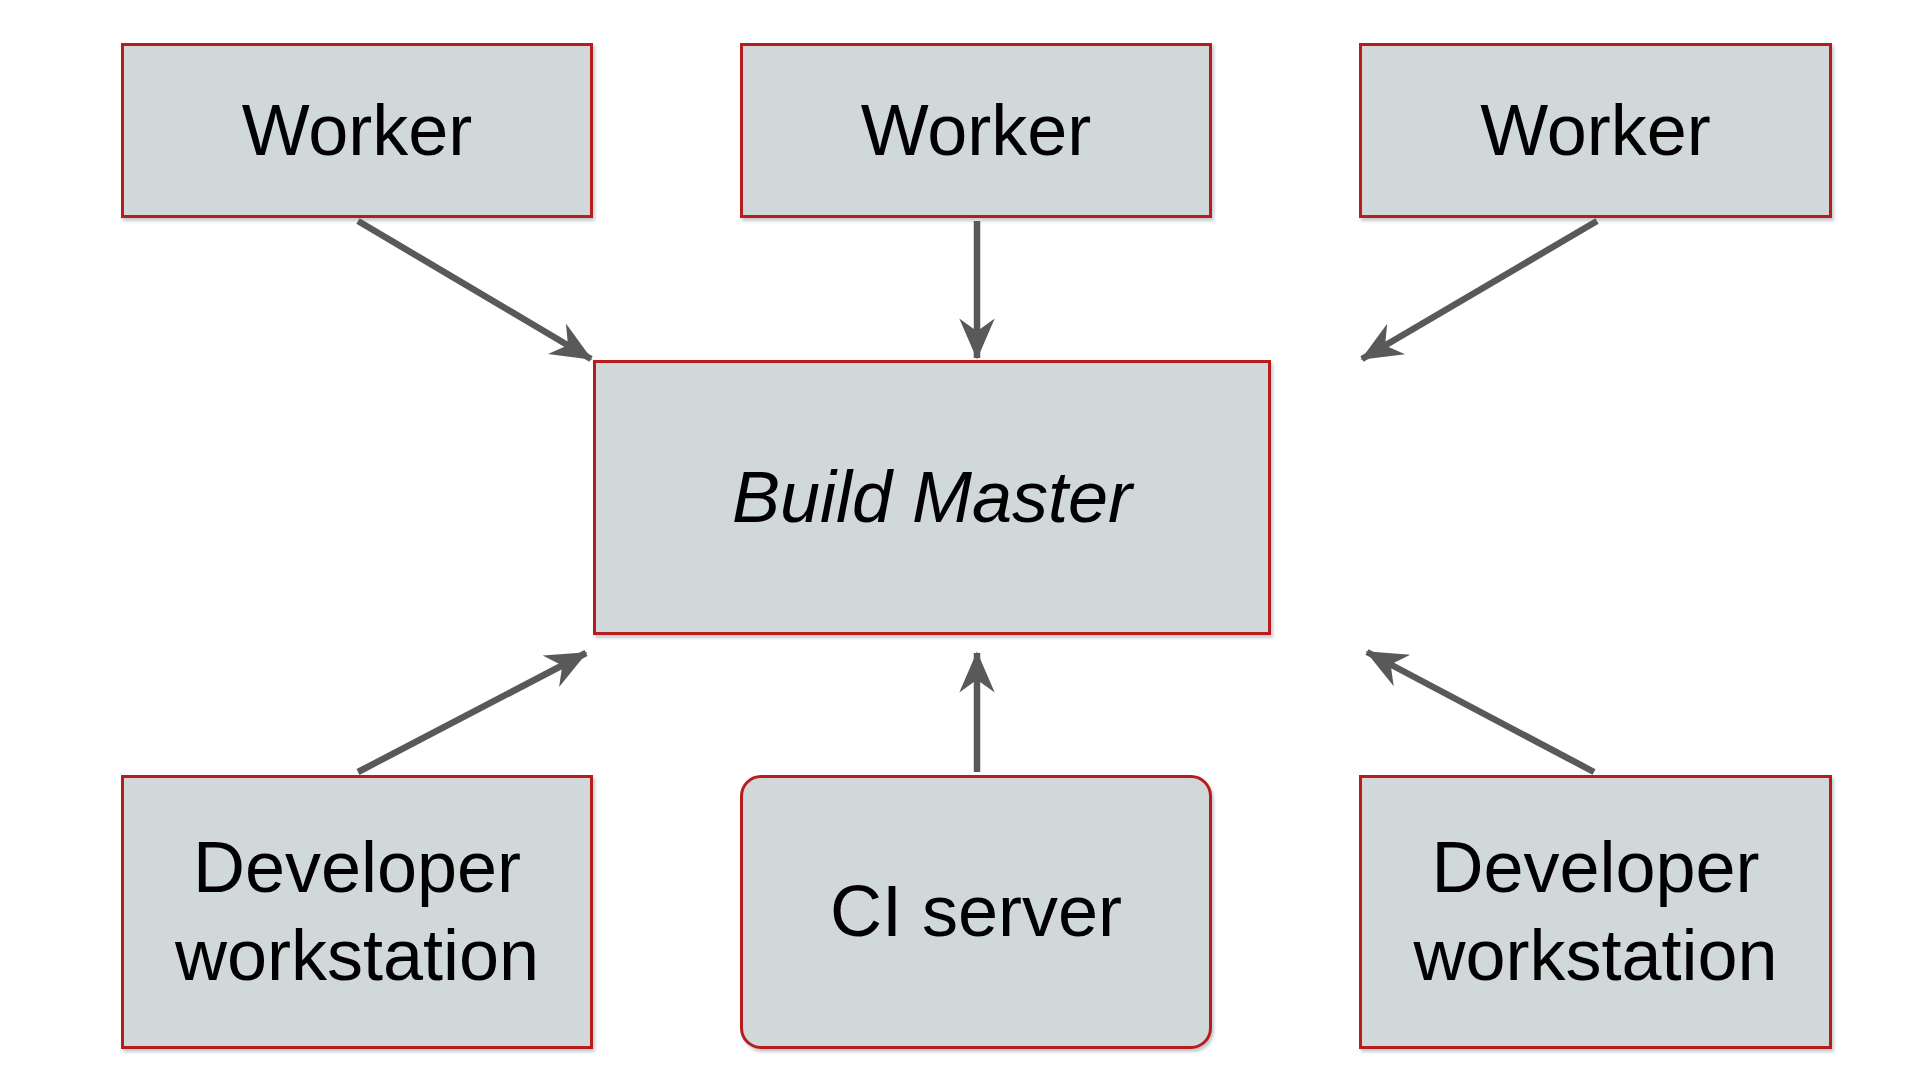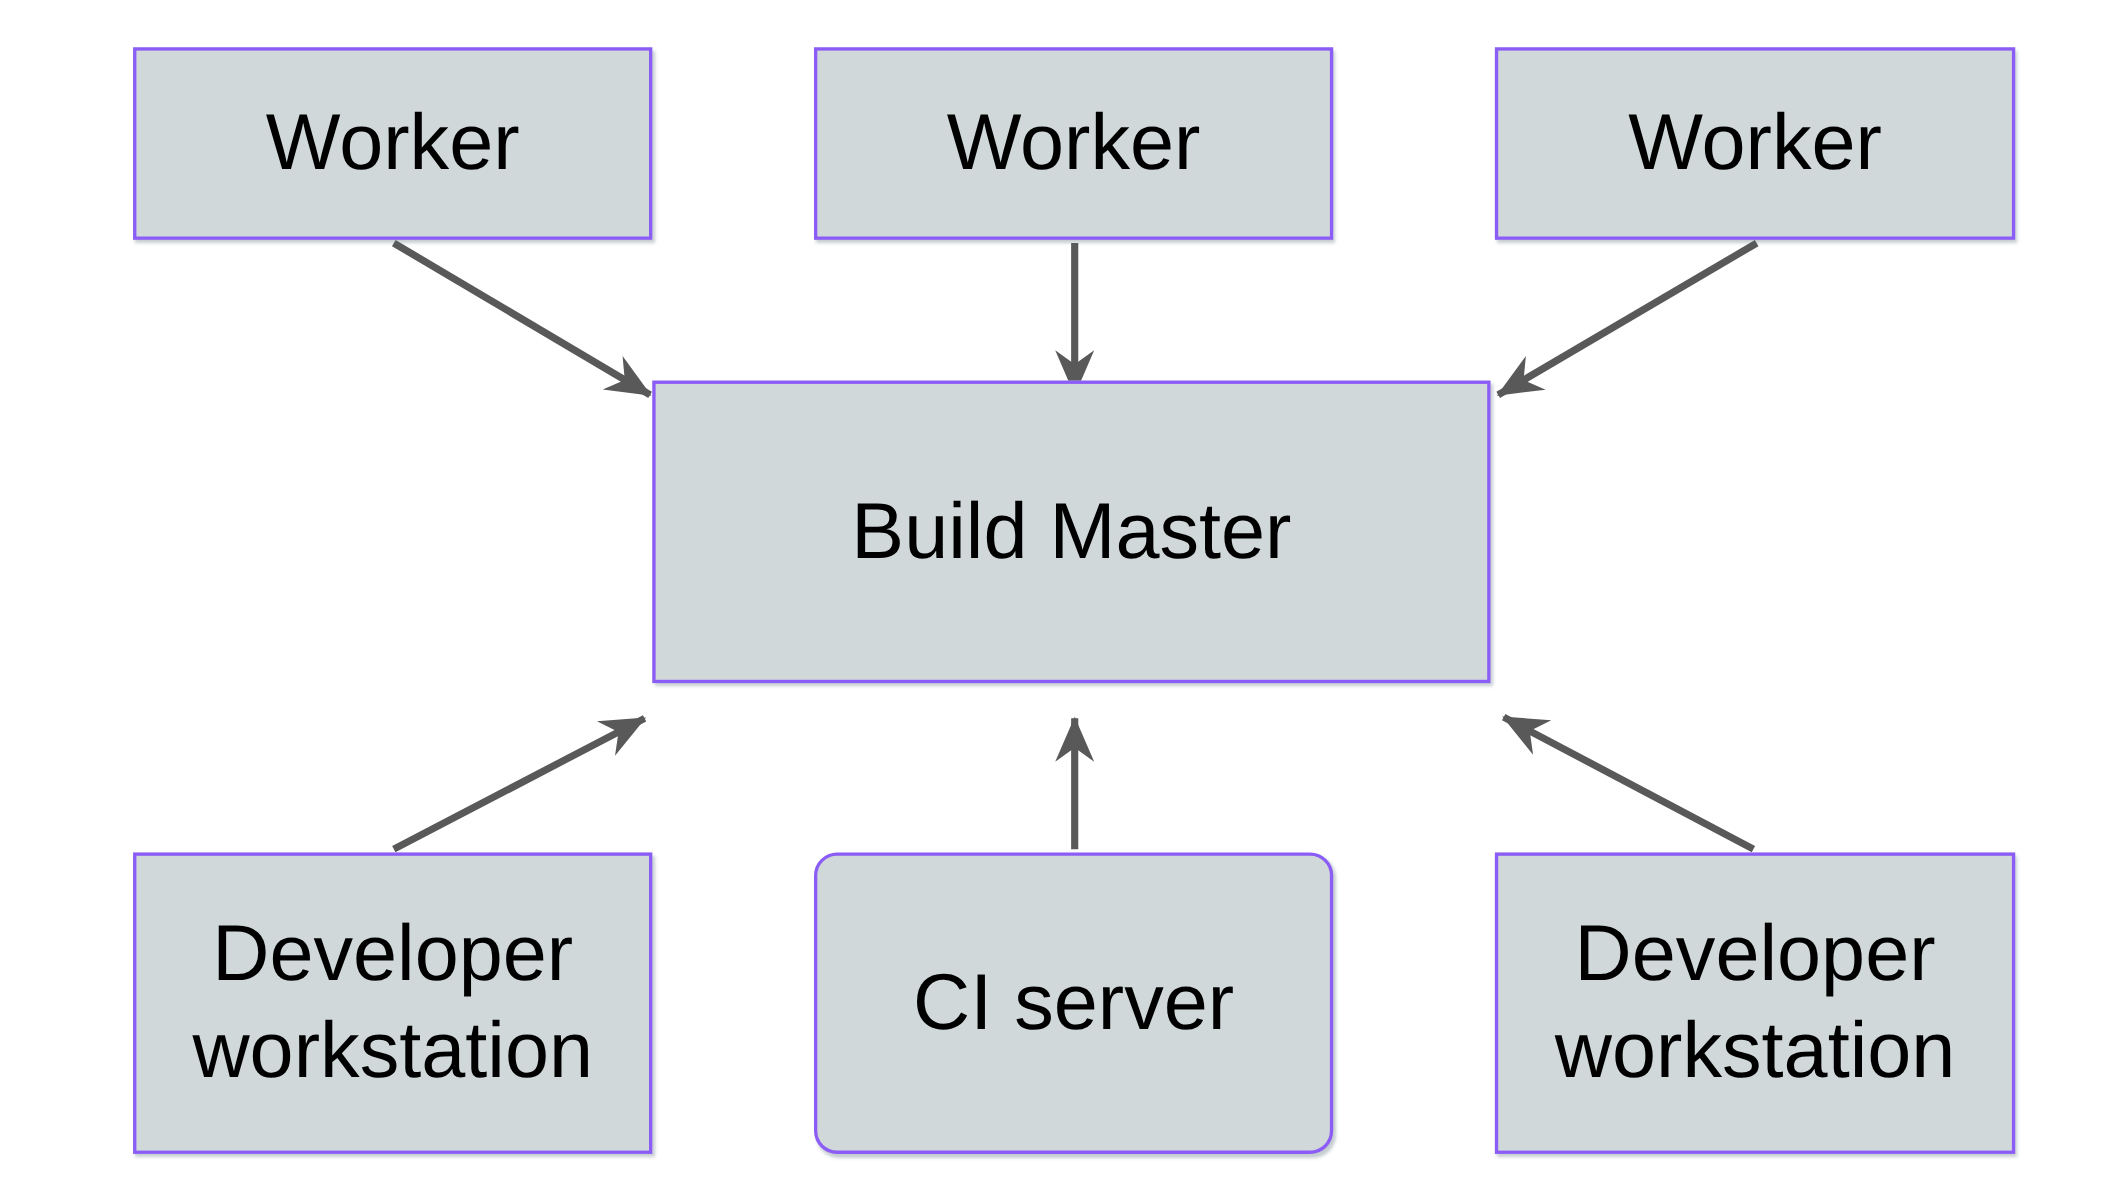--- a/index.html
+++ b/index.html
@@ -12,39 +12,39 @@
     position: relative;
     width: 1910px;
     height: 1090px;
     background: #ffffff;
     overflow: hidden;
   }
   .node {
     position: absolute;
     box-sizing: border-box;
     background: #d0d8da;
-    border: 3px solid #8b5cf6;
+    border: 3px solid #b91c1c;
     box-shadow: 2px 3px 3px rgba(90, 110, 120, 0.35);
     display: flex;
     align-items: center;
     justify-content: center;
   }
   .node .label {
     font-size: 72px;
     line-height: 1.22;
     color: #000000;
     text-align: center;
     white-space: pre-line;
     letter-spacing: 0px;
   }
   
   #node-worker-1        { left: 121px;  top: 43px;  width: 472px; height: 175px; }
   #node-worker-2        { left: 740px;  top: 43px;  width: 472px; height: 175px; }
   #node-worker-3        { left: 1359px; top: 43px;  width: 473px; height: 175px; }
-  #node-build-master    { left: 593px;  top: 346px; width: 762px; height: 275px; }
+  #node-build-master    { left: 593px;  top: 360px; width: 678px; height: 275px; font-style: italic; }
   #node-dev-left        { left: 121px;  top: 775px; width: 472px; height: 274px; }
   #node-ci-server       { left: 740px;  top: 775px; width: 472px; height: 274px; border-radius: 21px; }
   #node-dev-right       { left: 1359px; top: 775px; width: 473px; height: 274px; }
 
   #edges-layer {
     position: absolute;
     left: 0; top: 0;
     width: 1910px;
     height: 1090px;
     pointer-events: none;

